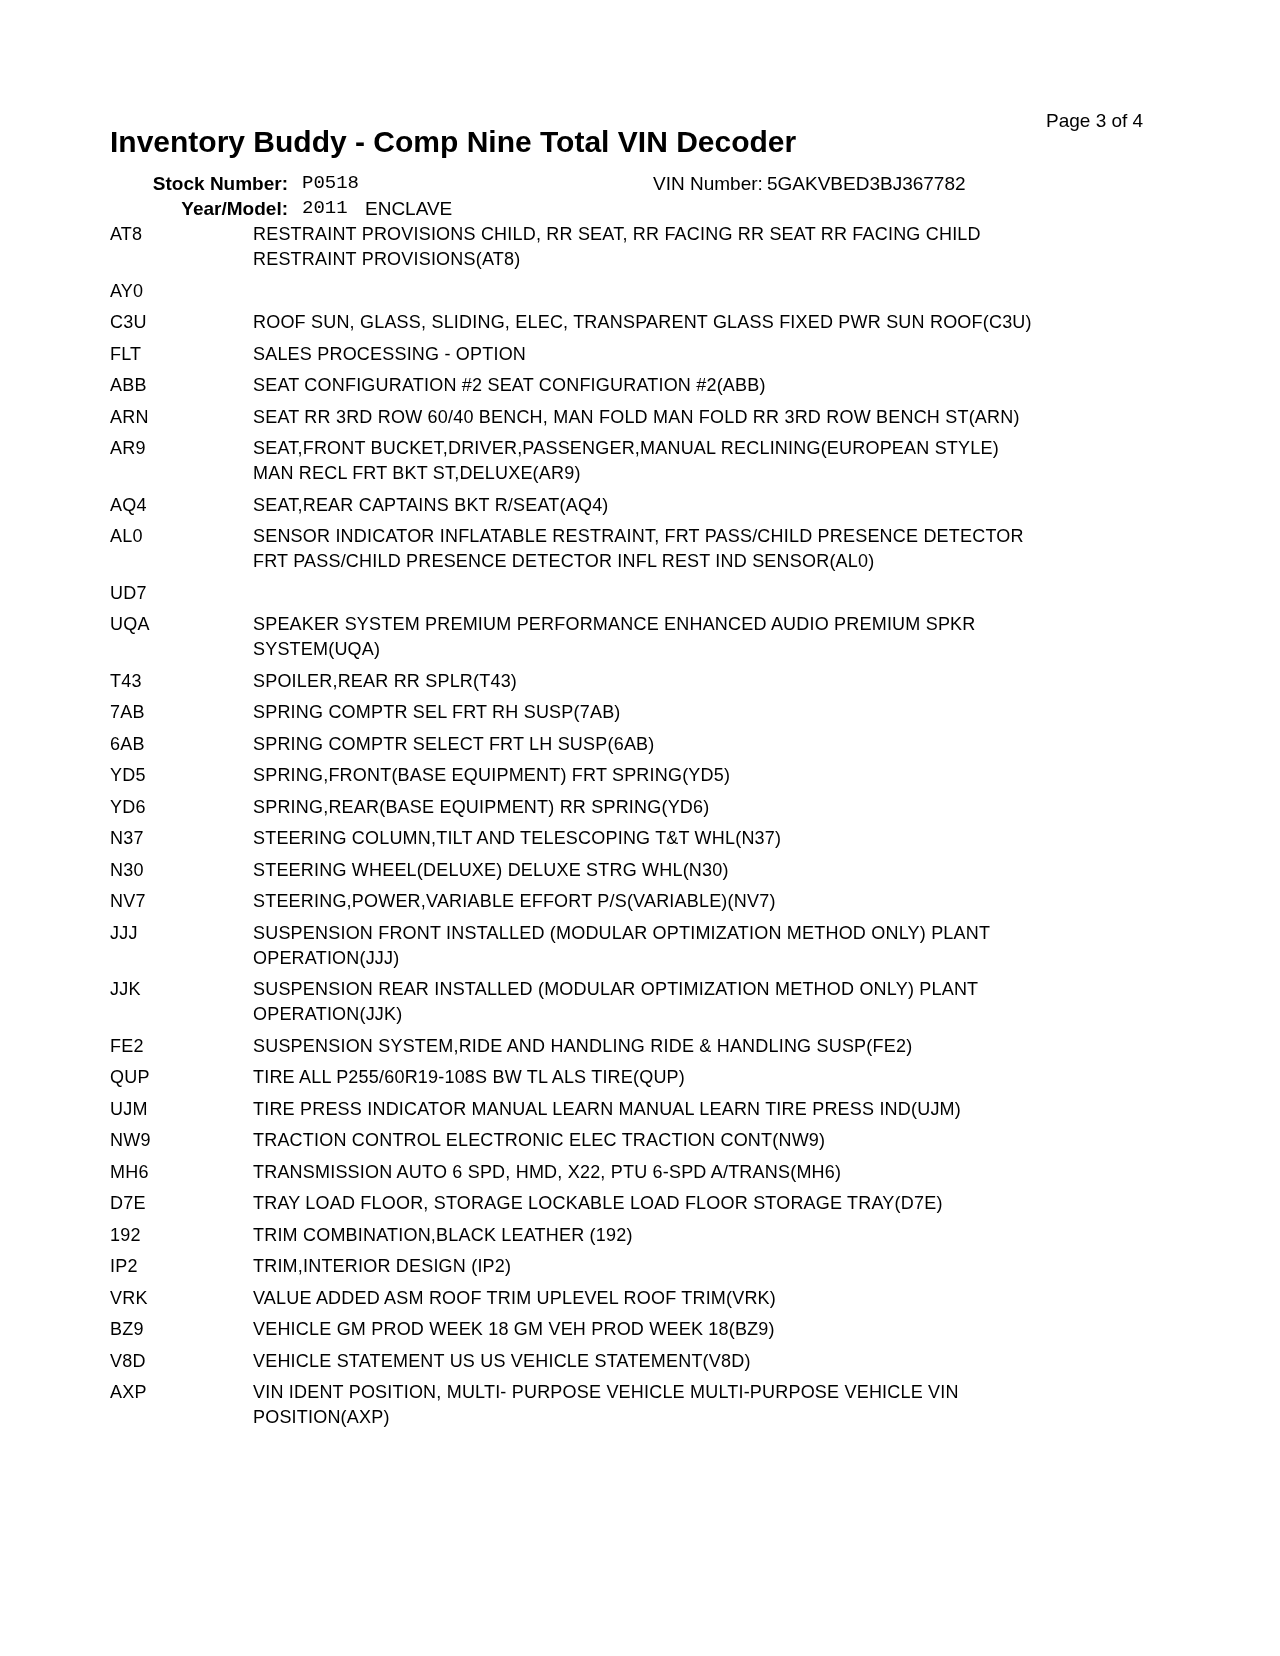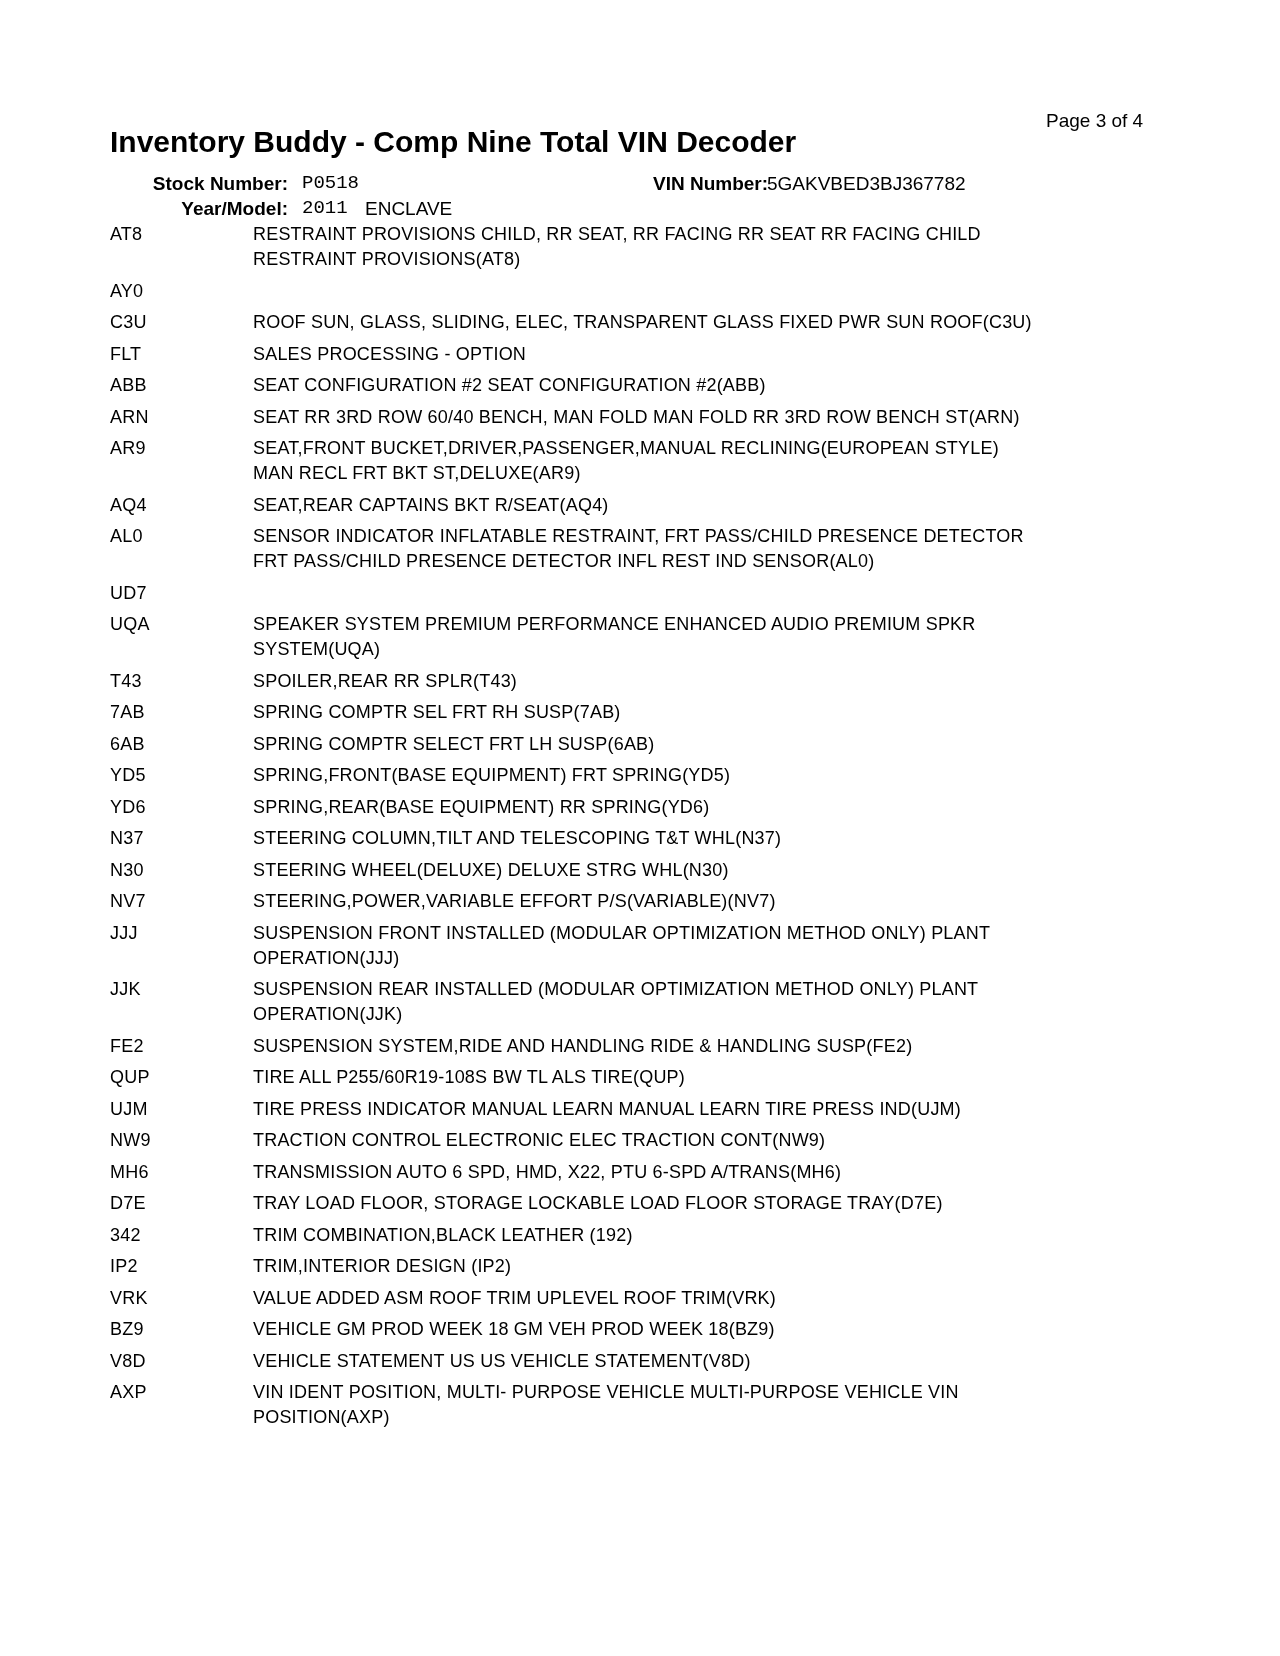--- a/index.html
+++ b/index.html
@@ -49,21 +49,21 @@
     width: 178px;
     text-align: right;
     font-weight: bold;
     white-space: nowrap;
   }
   .meta-v1 { position: absolute; left: 302px; white-space: nowrap; font-family: Liberation Mono, monospace; }
   .meta-v2 { position: absolute; left: 365px; white-space: nowrap; }
   .vin-label {
     position: absolute;
     left: 653px;
-    font-weight: bold;
+    font-weight: normal;
     white-space: nowrap;
   }
   .vin-value { position: absolute; left: 767px; white-space: nowrap; text-align: right; }
   .options {
     position: absolute;
     left: 0;
     top: 222px;
     width: 1280px;
   }
   .option-row {
@@ -235,21 +235,21 @@
       <span class="option-code">MH6</span>
       <span class="option-description">TRANSMISSION AUTO 6 SPD, HMD, X22, PTU 6-SPD A/TRANS(MH6)</span>
     </div>
 
     <div class="option-row">
       <span class="option-code">D7E</span>
       <span class="option-description">TRAY LOAD FLOOR, STORAGE LOCKABLE LOAD FLOOR STORAGE TRAY(D7E)</span>
     </div>
 
     <div class="option-row">
-      <span class="option-code">342</span>
+      <span class="option-code">192</span>
       <span class="option-description">TRIM COMBINATION,BLACK LEATHER (192)</span>
     </div>
 
     <div class="option-row">
       <span class="option-code">IP2</span>
       <span class="option-description">TRIM,INTERIOR DESIGN (IP2)</span>
     </div>
 
     <div class="option-row">
       <span class="option-code">VRK</span>

